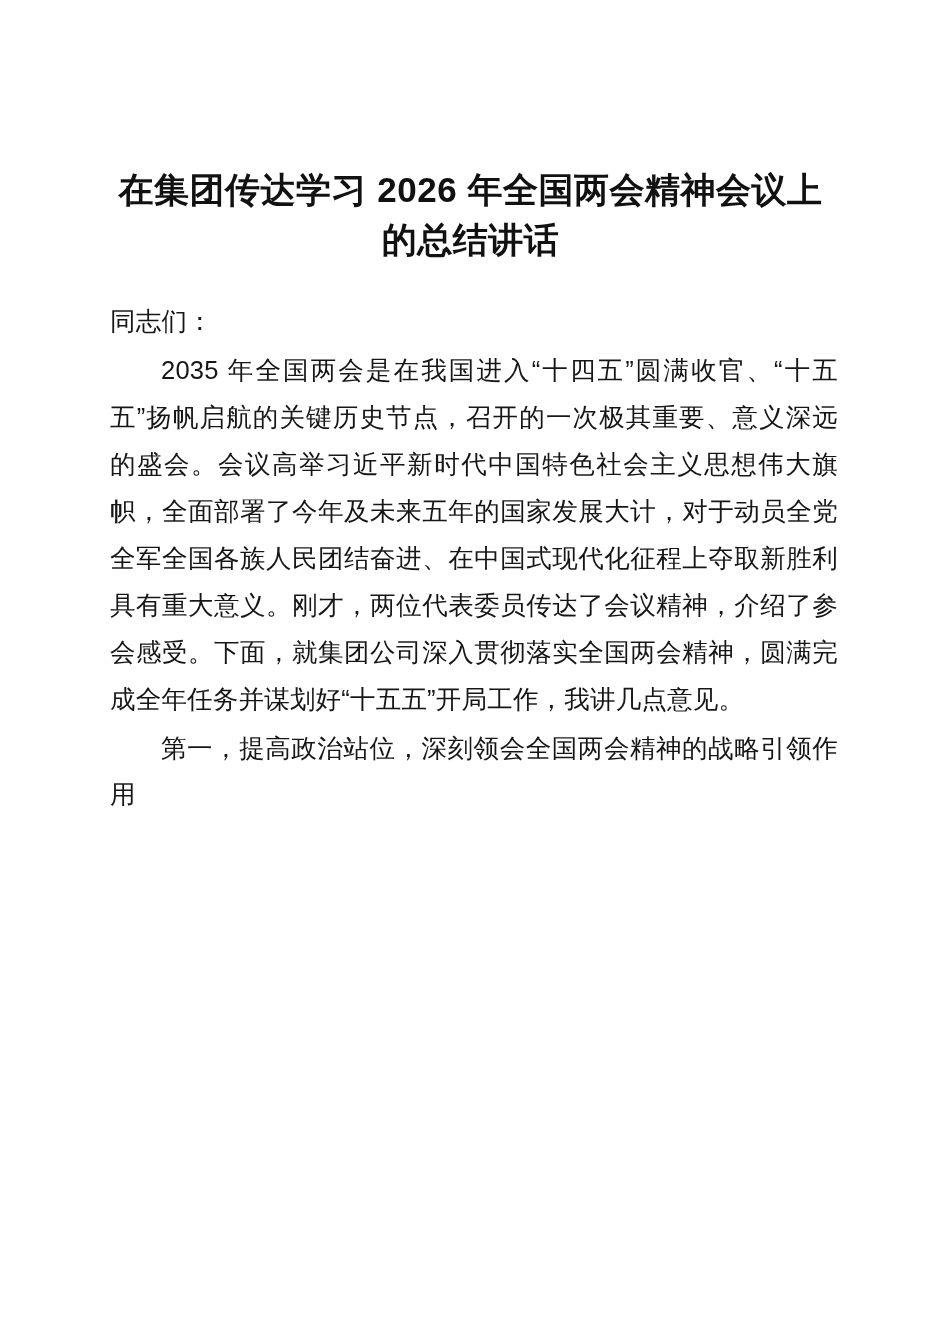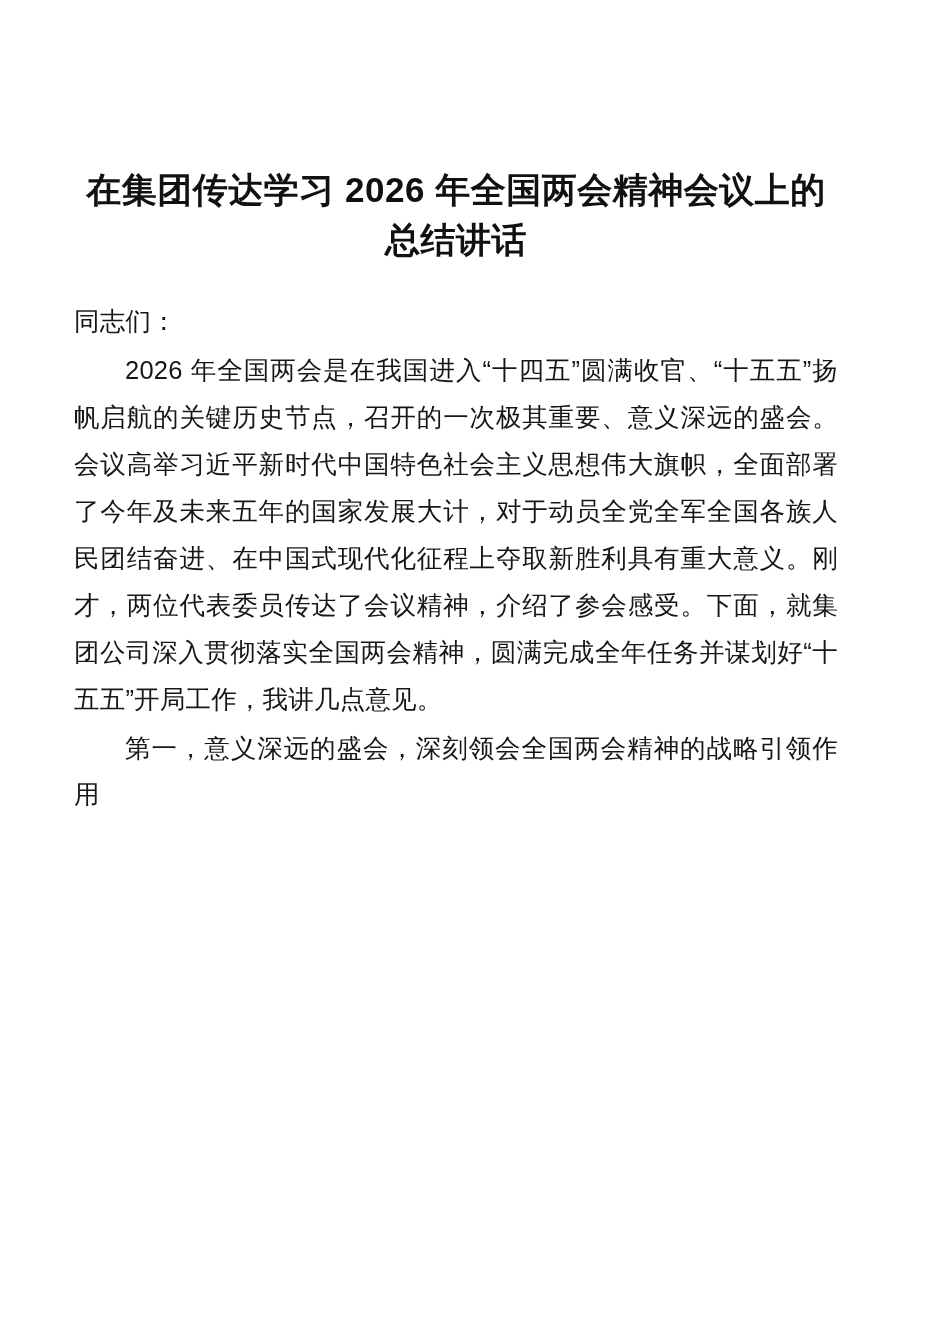--- a/index.html
+++ b/index.html
@@ -11,57 +11,57 @@
     width: 950px;
     height: 1344px;
     font-family: "Liberation Serif", "DejaVu Serif", serif;
     color: #000000;
     overflow: hidden;
   }
   .page {
     width: 950px;
     height: 972px;
     box-sizing: border-box;
-    padding: 165px 112px 60px 74px;
+    padding: 165px 112px 60px 103px;
     position: relative;
   }
   .doc-title {
     font-family: "Liberation Sans", "DejaVu Sans", sans-serif;
     font-weight: bold;
     font-size: 35px;
     line-height: 1.42;
     text-align: center;
     letter-spacing: 0.5px;
     margin: 0 0 34px 0;
     color: #111111;
   }
   .para {
     font-family: "Liberation Sans", "DejaVu Sans", sans-serif;
     font-size: 25.5px;
     line-height: 1.84;
     text-align: justify;
     text-justify: inter-ideograph;
-    margin: 0 0 2px 0;
+    margin: 0 0 2px 7px;
     color: #161616;
     letter-spacing: 0.2px;
   }
   .para.indent {
     text-indent: 2em;
   }
   .para.salutation {
     text-indent: 0;
   }
 </style>
 </head>
 <body>
 
 <div class="page">
 
   <h1 class="doc-title">在集团传达学习 2026 年全国两会精神会议上的总结讲话</h1>
 
   <p class="para salutation">同志们：</p>
 
-  <p class="para indent">2026 年全国两会是在我国进入“十四五”圆满收官、“十五五”扬帆启航的关键历史节点，召开的一次极其重要、意义深远的盛会。会议高举习近平新时代中国特色社会主义思想伟大旗帜，全面部署了今年及未来五年的国家发展大计，对于动员全党全军全国各族人民团结奋进、在中国式现代化征程上夺取新胜利具有重大意义。刚才，两位代表委员传达了会议精神，介绍了参会感受。下面，就集团公司深入贯彻落实全国两会精神，圆满完成全年任务并谋划好“十五五”开局工作，我讲几点意见。</p>
+  <p class="para indent">2035 年全国两会是在我国进入“十四五”圆满收官、“十五五”扬帆启航的关键历史节点，召开的一次极其重要、意义深远的盛会。会议高举习近平新时代中国特色社会主义思想伟大旗帜，全面部署了今年及未来五年的国家发展大计，对于动员全党全军全国各族人民团结奋进、在中国式现代化征程上夺取新胜利具有重大意义。刚才，两位代表委员传达了会议精神，介绍了参会感受。下面，就集团公司深入贯彻落实全国两会精神，圆满完成全年任务并谋划好“十五五”开局工作，我讲几点意见。</p>
 
-  <p class="para indent">第一，意义深远的盛会，深刻领会全国两会精神的战略引领作用</p>
+  <p class="para indent">第一，提高政治站位，深刻领会全国两会精神的战略引领作用</p>
 
 
 </div>
 
 </body></html>

